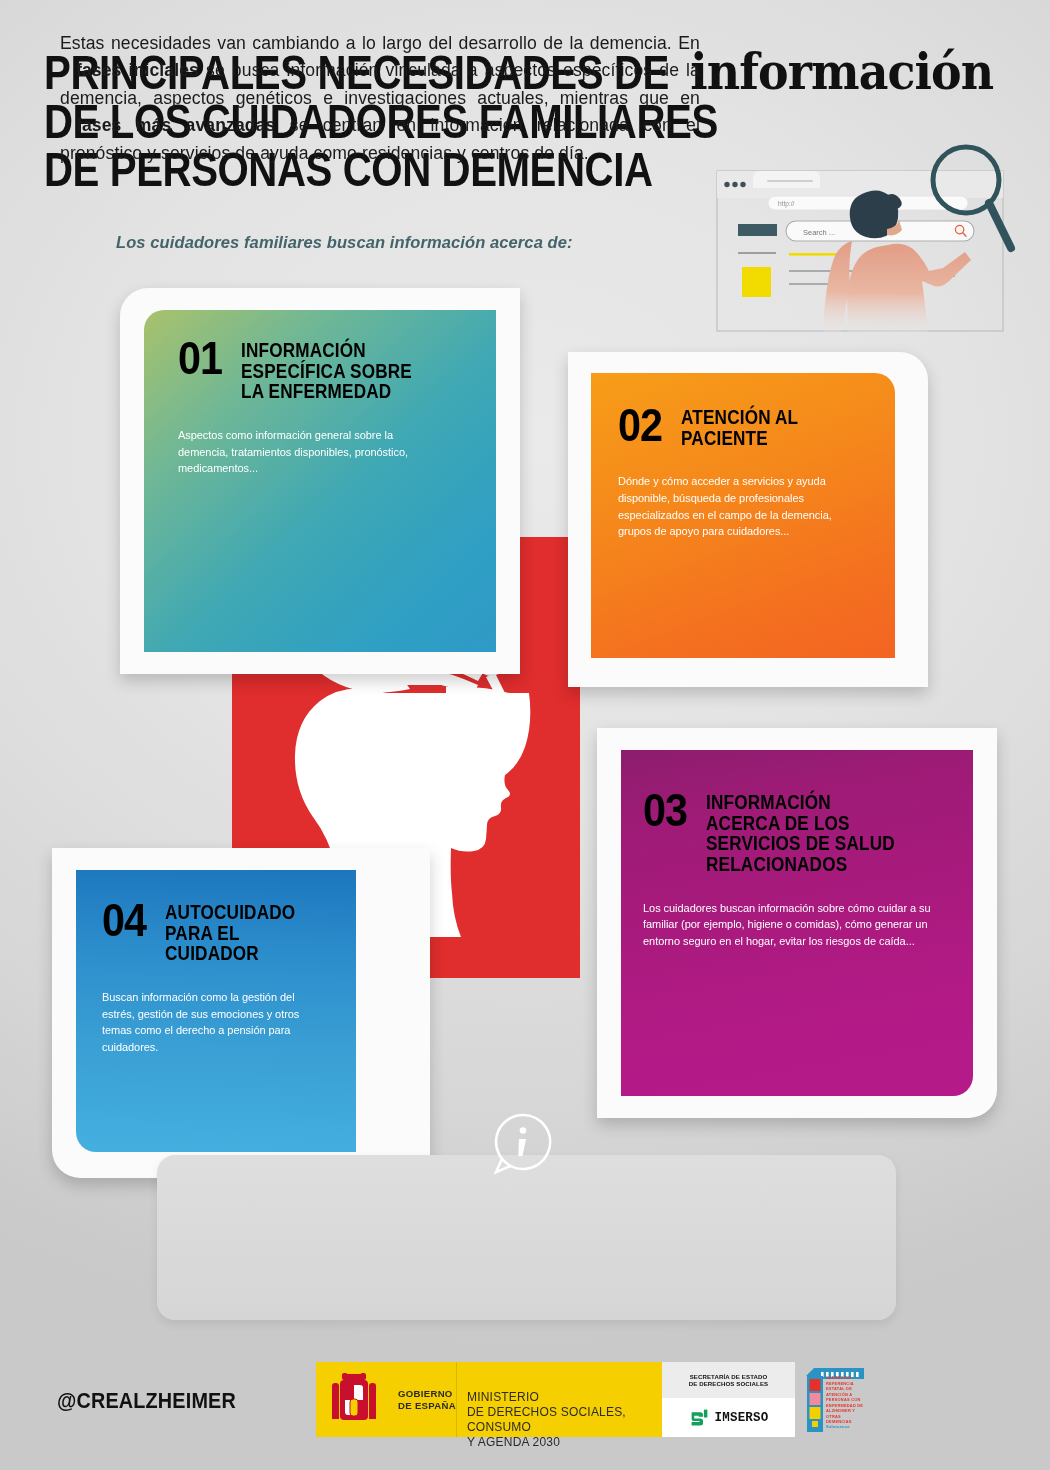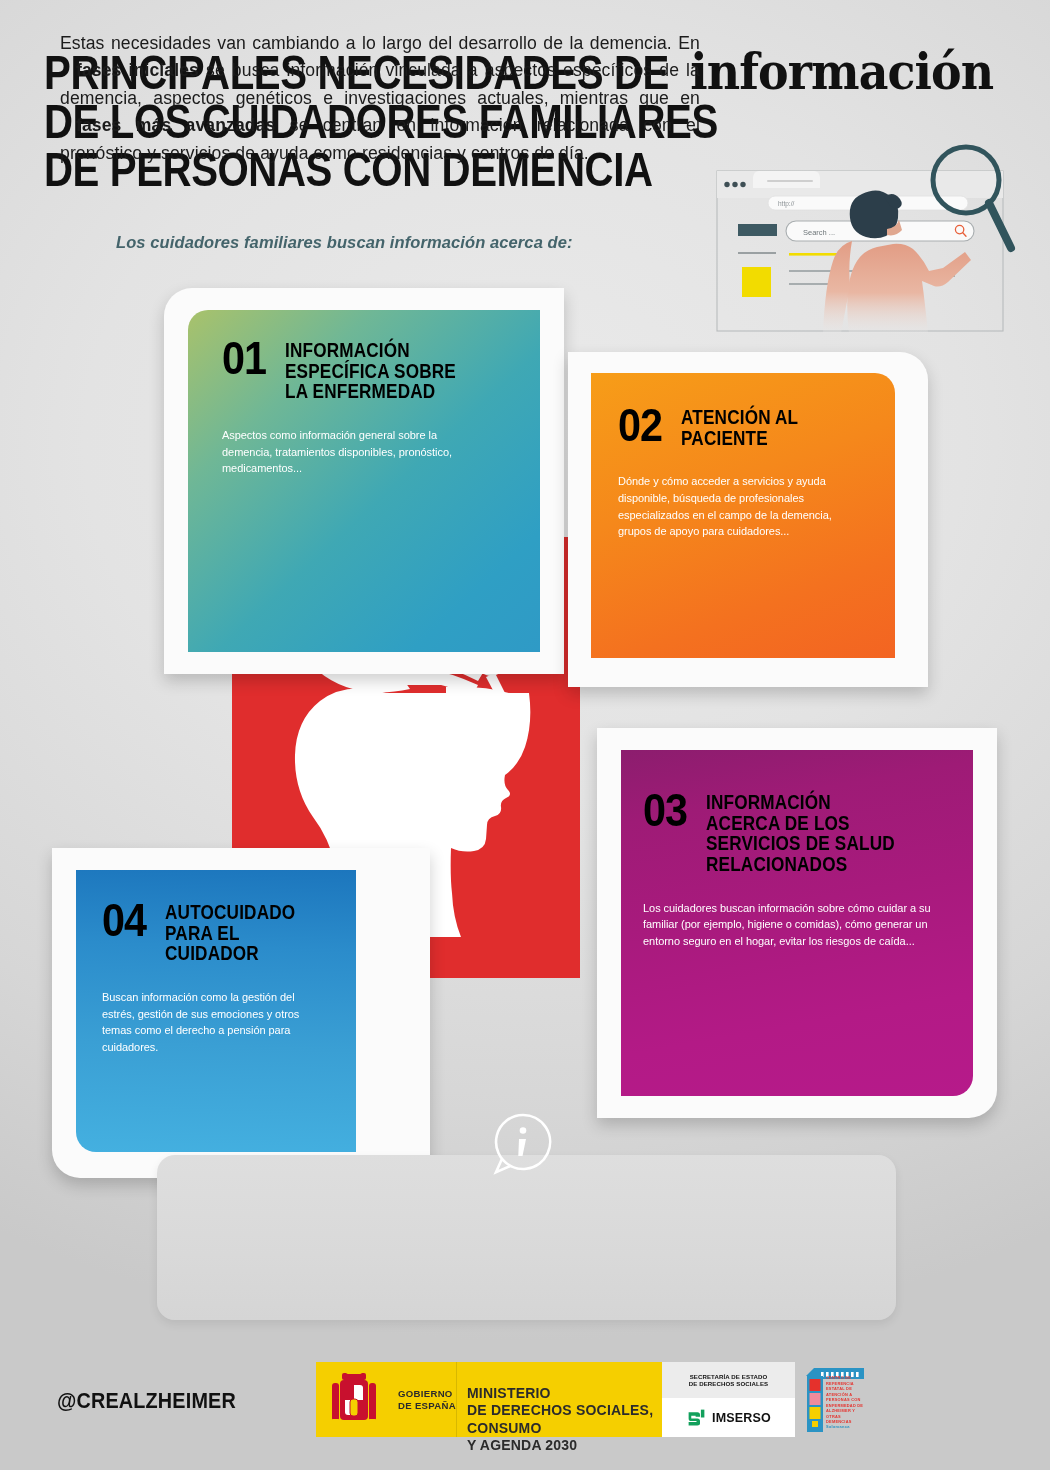--- a/index.html
+++ b/index.html
@@ -37,21 +37,21 @@
 
   
   .redpanel{
     position:absolute;left:232px;top:537px;width:348px;height:441px;
     background:#e02d2d;border-radius:26px 0 0 0;
   }
   .headwrap{position:absolute;left:0;top:0;width:348px;height:441px;}
 
   
   .cardframe{position:absolute;background:#fbfbfb;box-shadow:0 7px 16px rgba(0,0,0,0.19);}
-  .cardframe.r-tl{border-radius:28px 0 0 0;margin-left:44px;}
+  .cardframe.r-tl{border-radius:28px 0 0 0;}
   .cardframe.r-tr{border-radius:0 28px 0 0;}
   .cardframe.r-bl{border-radius:0 0 0 28px;}
   .cardframe.r-br{border-radius:0 0 28px 0;}
   .cardinner{position:absolute;}
   .cardinner.r-tl{border-radius:20px 0 0 0;}
   .cardinner.r-tr{border-radius:0 20px 0 0;}
   .cardinner.r-bl{border-radius:0 0 0 20px;}
   .cardinner.r-br{border-radius:0 0 20px 0;}
 
   .chead{display:flex;align-items:flex-start;gap:13px;}
@@ -119,23 +119,23 @@
     font-family:"Liberation Sans Narrow","Liberation Sans",sans-serif;
     font-weight:bold;font-size:22px;color:#111;letter-spacing:0.2px;
     transform:scaleX(0.9);transform-origin:left center;
   }
   .logobar{position:absolute;left:316px;top:1362px;height:75px;display:flex;align-items:stretch;}
   .lb-gob{background:#f5cf00;width:140px;position:relative;display:flex;align-items:center;gap:10px;}
   .lb-min{background:#f5cf00;width:195px;display:flex;align-items:center;padding-left:10px;
           border-left:1.2px solid #d8b800;}
   .lb-sec{width:133px;background:#fff;display:flex;flex-direction:column;}
   .sec-top{height:36px;display:flex;align-items:center;justify-content:center;background:#ececec;padding:0 4px;}
-  .sec-bot{flex:1;display:flex;align-items:center;justify-content:center;gap:5px;background:#fff;}
+  .sec-bot{flex:1;display:flex;align-items:center;justify-content:center;gap:5px;background:#fff;font-family:Liberation Mono, monospace;}
   .gob-txt{font-size:9.6px;font-weight:bold;color:#2b2b2b;line-height:1.22;letter-spacing:0.3px;}
-  .min-txt{font-size:14px;font-weight:bold;color:#2b2b2b;line-height:1.25;letter-spacing:0.2px;margin-top:40px;}
+  .min-txt{font-size:12px;font-weight:normal;color:#2b2b2b;line-height:1.25;letter-spacing:0.2px;margin-top:40px;}
   .sec-txt{font-size:6.1px;font-weight:bold;color:#111;line-height:1.22;text-align:center;letter-spacing:0.1px;}
   .imserso-txt{font-size:12.5px;font-weight:bold;color:#111;letter-spacing:0.2px;}
   .lb-crea{width:62px;margin-left:9px;position:relative;}
   .crea-txt{position:absolute;left:22px;top:13px;width:40px;font-size:3.9px;font-weight:bold;
             color:#e5312c;line-height:1.42;letter-spacing:0.25px;}
   .crea-sal{position:absolute;left:22px;top:62px;font-size:3.9px;font-weight:bold;color:#2a93c4;letter-spacing:0.4px;}
 </style>
 </head>
 <body>
 

